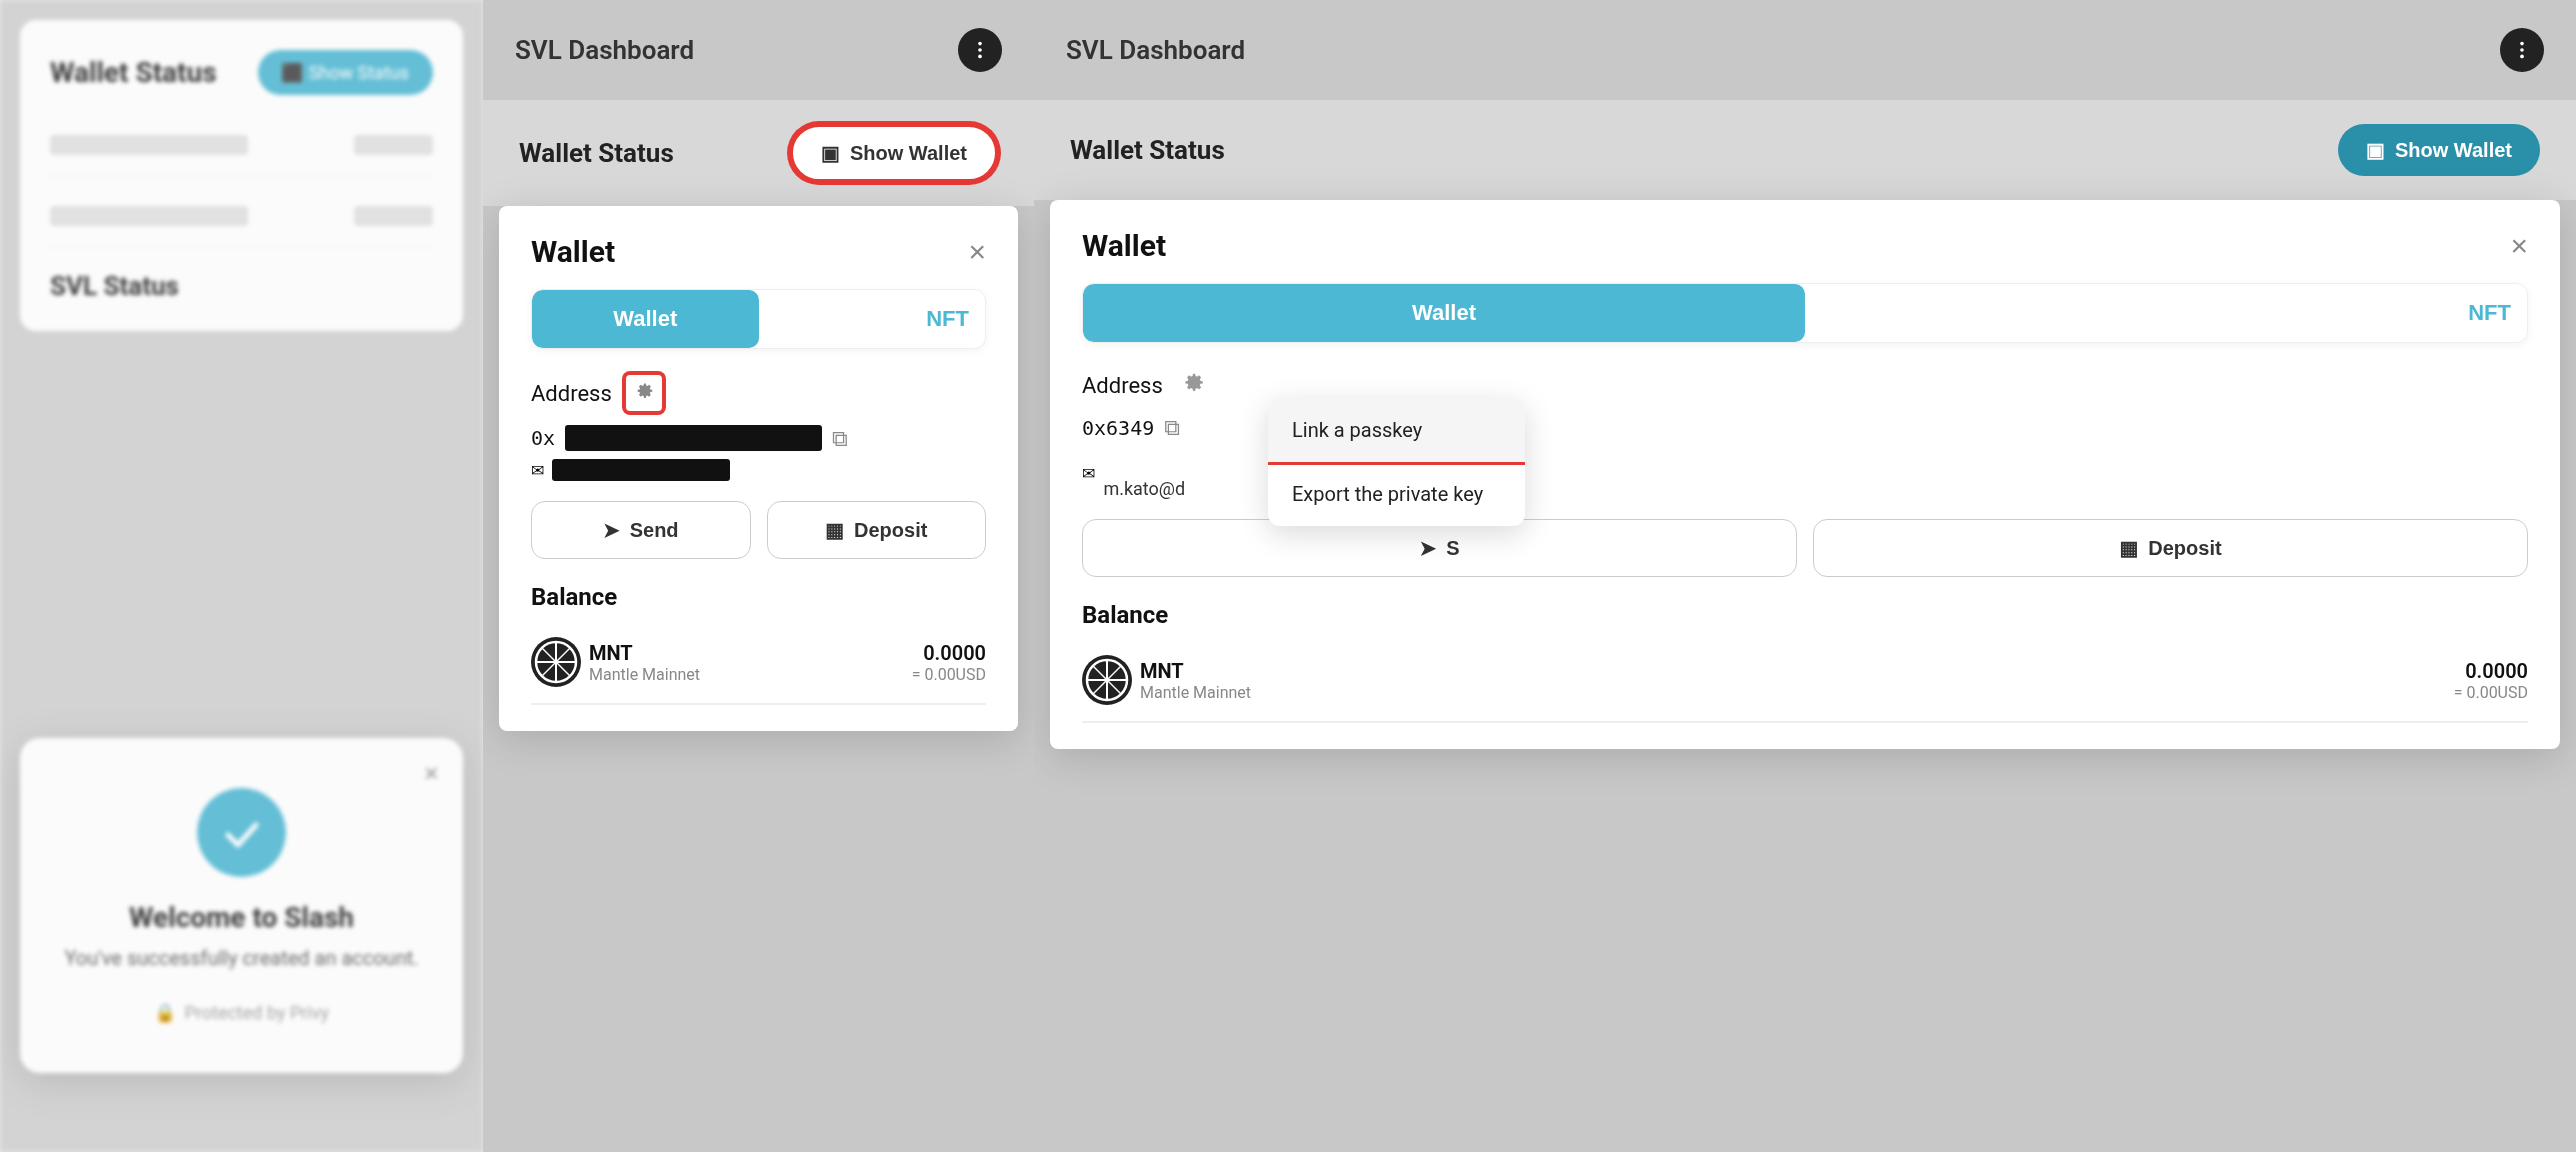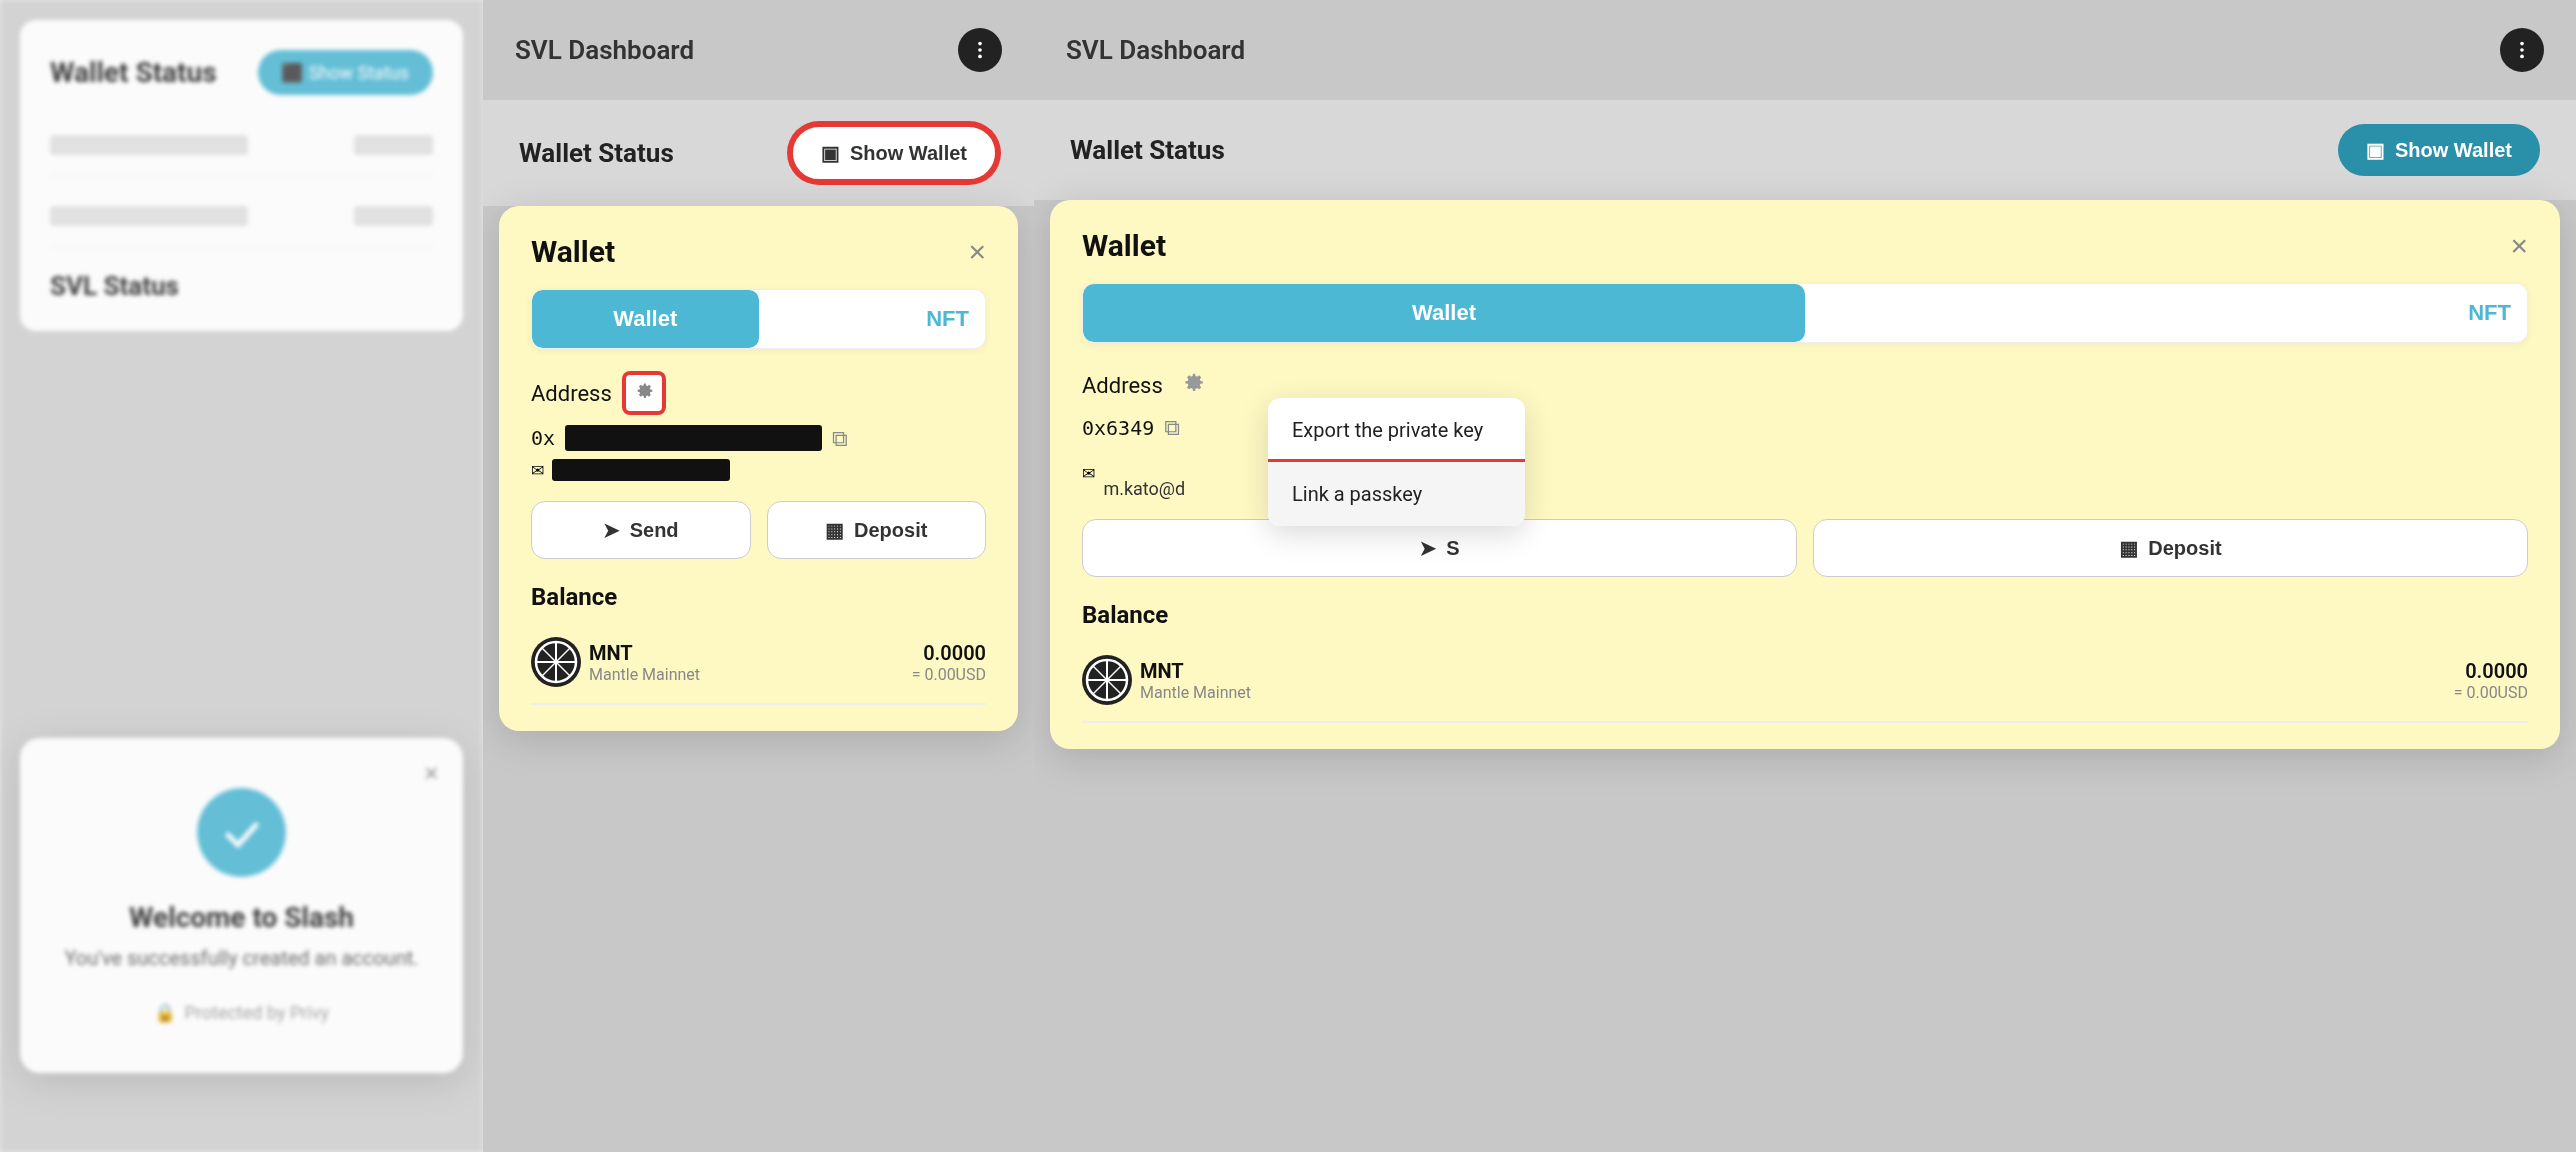--- a/index.html
+++ b/index.html
@@ -233,22 +233,22 @@
       font-weight: 600;
       cursor: pointer;
       display: flex;
       align-items: center;
       gap: 10px;
       box-shadow: 0 0 0 3px #e53935;
     }
 
     
     .wallet-modal {
-      background: #fef9c3;
-      border-radius: 20px;
+      background: #ffffff;
+      border-radius: 8px;
       margin: 0 16px;
       box-shadow: 0 8px 40px rgba(0,0,0,0.15);
       overflow: visible;
       position: relative;
     }
 
     .wallet-modal-header {
       display: flex;
       justify-content: space-between;
       align-items: center;
@@ -741,22 +741,22 @@
           <div class="balance-right">
             <div class="balance-amount">0.0000</div>
             <div class="balance-usd">= 0.00USD</div>
           </div>
         </div>
         <div class="balance-divider"></div>
       </div>
     </div>
 
     <div class="dropdown-menu" style="top: 198px; left: 218px;">
+      <div class="dropdown-item highlighted">
+        <span>Link a passkey</span>
+      </div>
       <div class="dropdown-item">
         <span>Export the private key</span>
       </div>
-      <div class="dropdown-item highlighted">
-        <span>Link a passkey</span>
-      </div>
     </div>
   </div>
 </div>
 
 
 </body></html>

